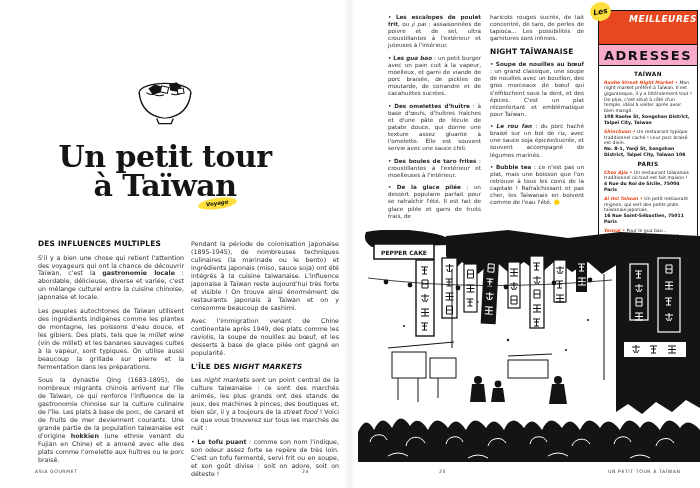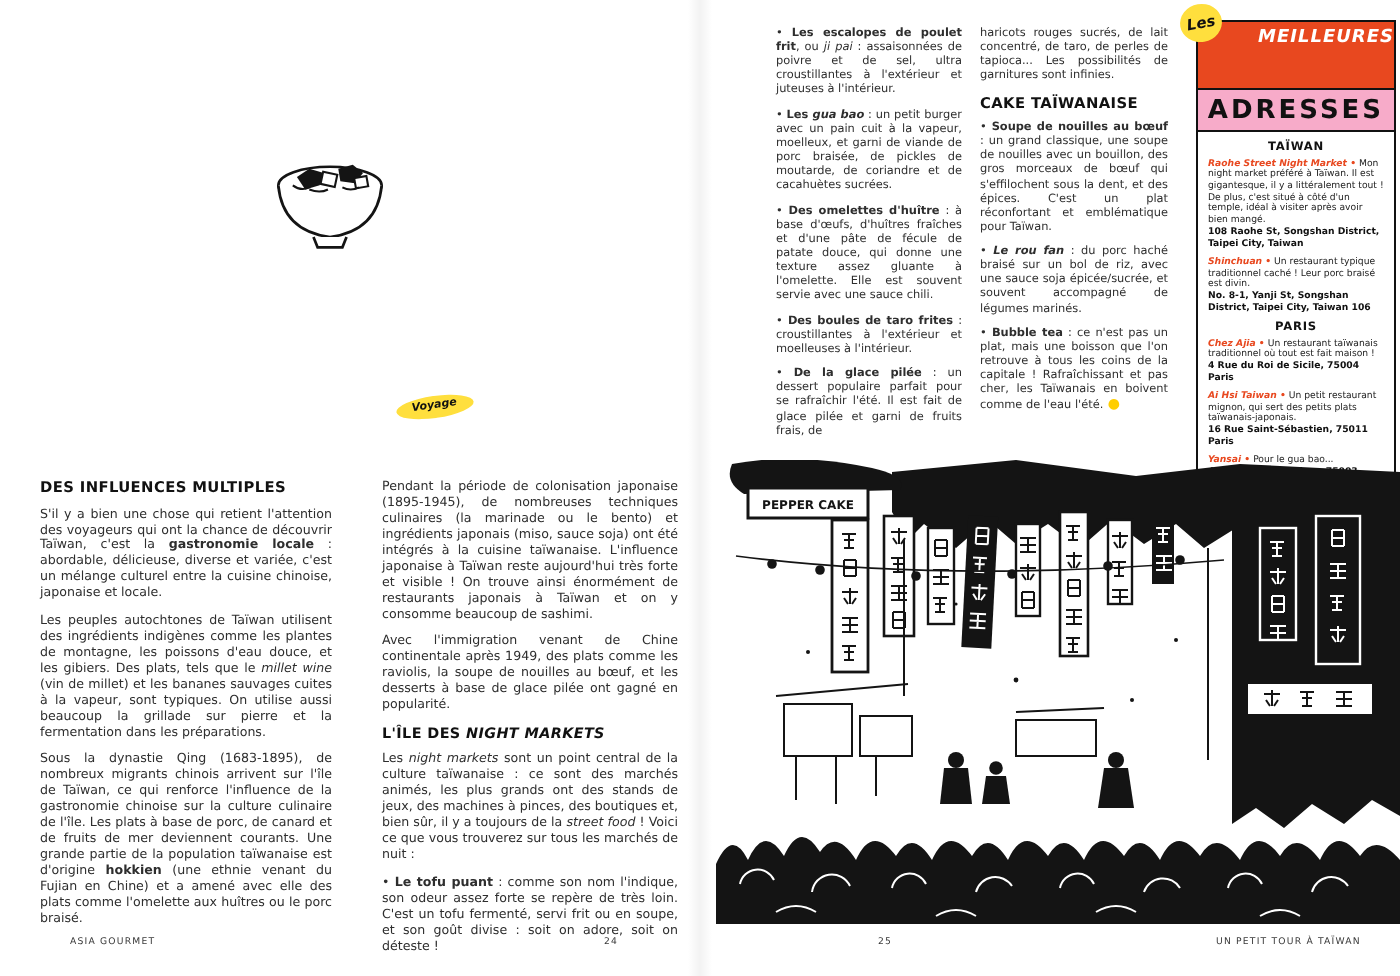--- a/index.html
+++ b/index.html
@@ -14,21 +14,21 @@
   
   .title-block{position:absolute;left:30px;top:76px;width:270px;text-align:center}
   .bowl{width:62px;height:54px;margin:0 auto;display:block}
   .h1{font-family:"DejaVu Serif","Liberation Serif",serif;font-weight:bold;
       font-size:30px;line-height:.98;color:#151515;letter-spacing:-.5px;margin-top:12px}
   .cat-badge{position:absolute;left:168px;top:122px;background:#ffdf3d;color:#111;
       border-radius:50%;padding:2px 8px 3px;font-size:5.5px;font-style:italic;font-weight:bold;
       transform:rotate(-8deg)}
   
   .col{position:absolute;text-align:justify;font-size:6.3px;line-height:1.27;color:#2e2e2e}
-  .c1{left:20px;top:240px;width:146px}
+  .c1{left:38px;top:240px;width:146px}
   .c2{left:191px;top:240px;width:148px}
   .c3{left:388px;top:14px;width:93px;font-size:5.7px;line-height:1.24}
   .c4{left:490px;top:14px;width:94px;font-size:5.7px;line-height:1.24}
   .col p{margin:0 0 5.5px}
   .sec-h{font-size:7.4px;font-weight:bold;color:#111;letter-spacing:.2px;
       margin:0 0 5px;text-align:left;line-height:1.15}
   .sec-h2{font-size:7.2px;font-weight:bold;color:#111;margin:3px 0 5px;text-align:left;line-height:1.2}
   .b{font-weight:bold}.i{font-style:italic}
   .dot{color:#ffce00;font-size:7px;line-height:1}
   
@@ -66,20 +66,24 @@
         <ellipse cx="30" cy="16" rx="25" ry="9"></ellipse>
         <path d="M5,16 Q7,38 30,41 Q53,38 55,16"></path>
         <path d="M22,41 L24,46 H36 L38,41"></path>
       </g>
       <path fill="#141414" d="M14,12 l6,-4 7,2 -2,6 -7,2 z"></path>
       <path fill="#141414" d="M34,8 l7,-2 5,4 -4,5 -7,-1 z"></path>
       <rect x="26" y="10" width="7" height="6" fill="#fff" stroke="#141414" stroke-width="1" transform="rotate(12 29 13)"></rect>
       <rect x="42" y="12" width="6" height="5" fill="#fff" stroke="#141414" stroke-width="1" transform="rotate(-10 45 14)"></rect>
       <path d="M12,16 q4,3 8,1 M20,18 q5,2 9,0 M36,17 q4,2 8,0" stroke="#141414" fill="none" stroke-width="1"></path>
     </svg>
+    <div class="h1">
+      <div>Un petit tour</div>
+      <div>à Taïwan</div>
+    </div>
     <div class="cat-badge">Voyage</div>
   </div>
 
   <div class="col c1">
     <div class="sec-h">DES INFLUENCES MULTIPLES</div>
     <p><span>S'il y a bien une chose qui retient l'attention des voyageurs qui ont la chance de découvrir Taïwan, c'est la </span><span class="b">gastronomie locale</span><span> : abordable, délicieuse, diverse et variée, c'est un mélange culturel entre la cuisine chinoise, japonaise et locale.</span></p>
     <p><span>Les peuples autochtones de Taïwan utilisent des ingrédients indigènes comme les plantes de montagne, les poissons d'eau douce, et les gibiers. Des plats, tels que le </span><span class="i">millet wine</span><span> (vin de millet) et les bananes sauvages cuites à la vapeur, sont typiques. On utilise aussi beaucoup la grillade sur pierre et la fermentation dans les préparations.</span></p>
     <p><span>Sous la dynastie Qing (1683-1895), de nombreux migrants chinois arrivent sur l'île de Taïwan, ce qui renforce l'influence de la gastronomie chinoise sur la culture culinaire de l'île. Les plats à base de porc, de canard et de fruits de mer deviennent courants. Une grande partie de la population taïwanaise est d'origine </span><span class="b">hokkien</span><span> (une ethnie venant du Fujian en Chine) et a amené avec elle des plats comme l'omelette aux huîtres ou le porc braisé.</span></p>
   </div>
 
@@ -98,21 +102,21 @@
     <p><span>• </span><span class="b">Les escalopes de poulet frit</span><span>, ou </span><span class="i">ji pai</span><span> : assaisonnées de poivre et de sel, ultra croustillantes à l'extérieur et juteuses à l'intérieur.</span></p>
     <p><span>• </span><span class="b">Les </span><span class="b i">gua bao</span><span> : un petit burger avec un pain cuit à la vapeur, moelleux, et garni de viande de porc braisée, de pickles de moutarde, de coriandre et de cacahuètes sucrées.</span></p>
     <p><span>• </span><span class="b">Des omelettes d'huître</span><span> : à base d'œufs, d'huîtres fraîches et d'une pâte de fécule de patate douce, qui donne une texture assez gluante à l'omelette. Elle est souvent servie avec une sauce chili.</span></p>
     <p><span>• </span><span class="b">Des boules de taro frites</span><span> : croustillantes à l'extérieur et moelleuses à l'intérieur.</span></p>
     <p><span>• </span><span class="b">De la glace pilée</span><span> : un dessert populaire parfait pour se rafraîchir l'été. Il est fait de glace pilée et garni de fruits frais, de</span></p>
   </div>
 
   <div class="col c4">
     <p><span>haricots rouges sucrés, de lait concentré, de taro, de perles de tapioca... Les possibilités de garnitures sont infinies.</span></p>
     <div class="sec-h">
-      <div>CAKE TAÏWANAISE</div>
+      <div>NIGHT TAÏWANAISE</div>
     </div>
     <p><span>• </span><span class="b">Soupe de nouilles au bœuf</span><span> : un grand classique, une soupe de nouilles avec un bouillon, des gros morceaux de bœuf qui s'effilochent sous la dent, et des épices. C'est un plat réconfortant et emblématique pour Taïwan.</span></p>
     <p><span>• </span><span class="b i">Le rou fan</span><span> : du porc haché braisé sur un bol de riz, avec une sauce soja épicée/sucrée, et souvent accompagné de légumes marinés.</span></p>
     <p><span>• </span><span class="b">Bubble tea</span><span> : ce n'est pas un plat, mais une boisson que l'on retrouve à tous les coins de la capitale ! Rafraîchissant et pas cher, les Taïwanais en boivent comme de l'eau l'été.</span><span class="dot"> ●</span></p>
   </div>
 
   <aside class="sidebar">
     <div class="sb-badge">Les</div>
     <div class="sb-h1">MEILLEURES</div>
     <div class="sb-h2">ADRESSES</div>

